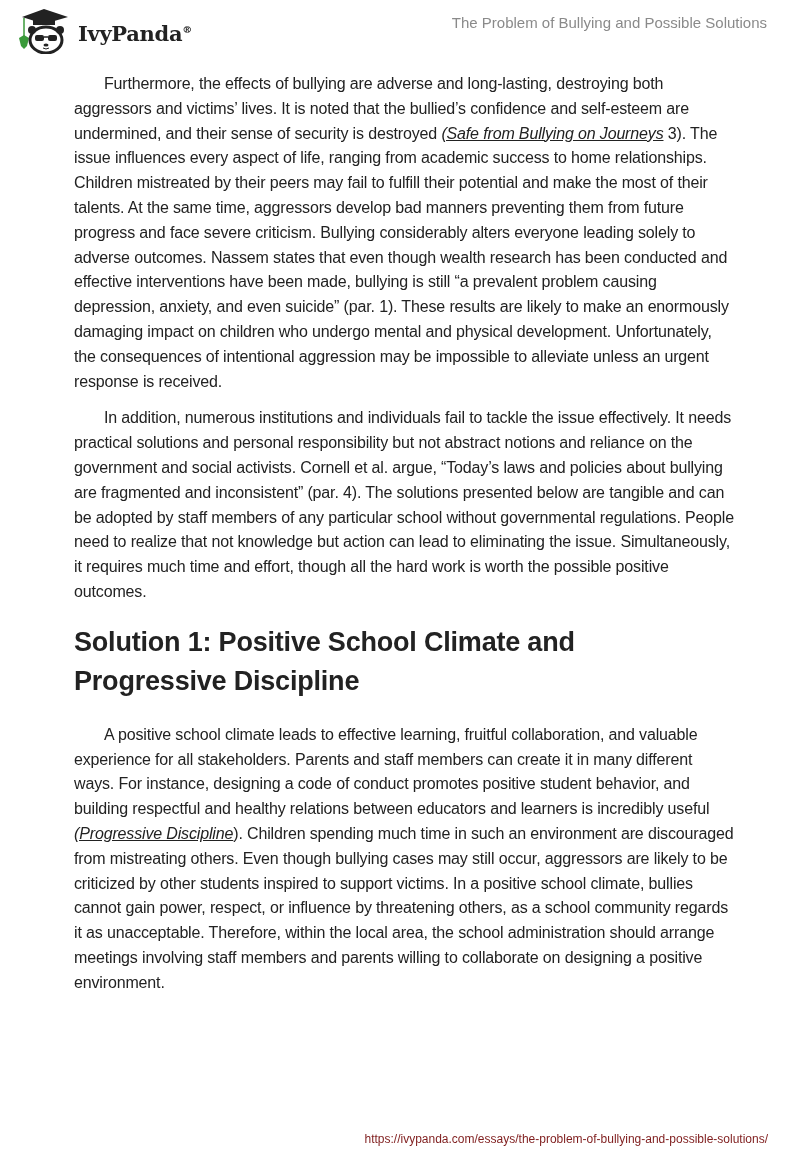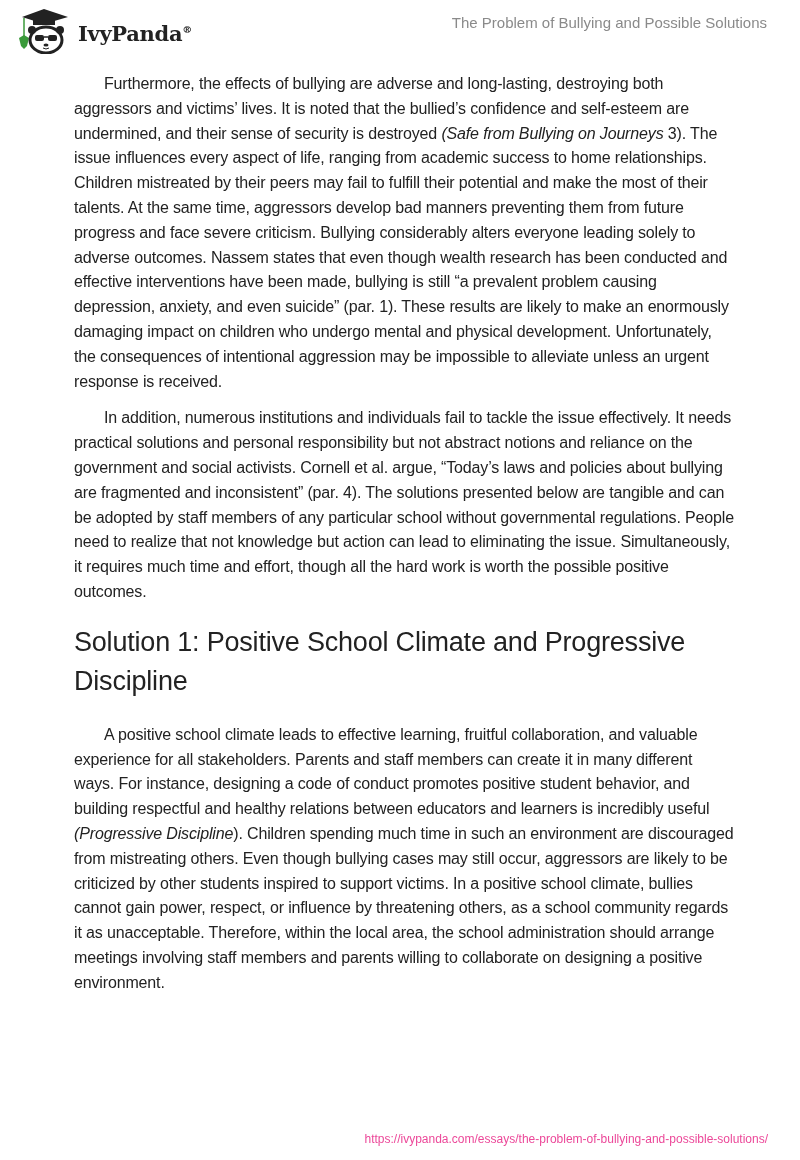--- a/index.html
+++ b/index.html
@@ -54,35 +54,35 @@
       width: 660px;
     }
     p.body-para {
       margin: 0 0 12px 0;
       font-size: 16px;
       line-height: 24.8px;
       color: #222222;
       text-indent: 30px;
       letter-spacing: -0.15px;
     }
-    p.body-para em { font-style: italic; }
+    p.body-para em { font-style: italic; text-decoration: underline; }
     h2.section-heading {
       margin: 18px 0 22px 0;
       font-size: 27px;
       line-height: 39px;
-      font-weight: normal;
+      font-weight: bold;
       color: #222222;
       letter-spacing: -0.2px;
     }
     .footer-url {
       position: absolute;
       right: 32px;
       top: 1132px;
       font-size: 12px;
-      color: #ec4899;
+      color: #7f1d1d;
     }
   </style>
 </head>
 <body>
 
 <div class="header">
   <div class="logo">
     <span>
       <svg width="56" height="46" viewBox="0 0 56 46">
 

